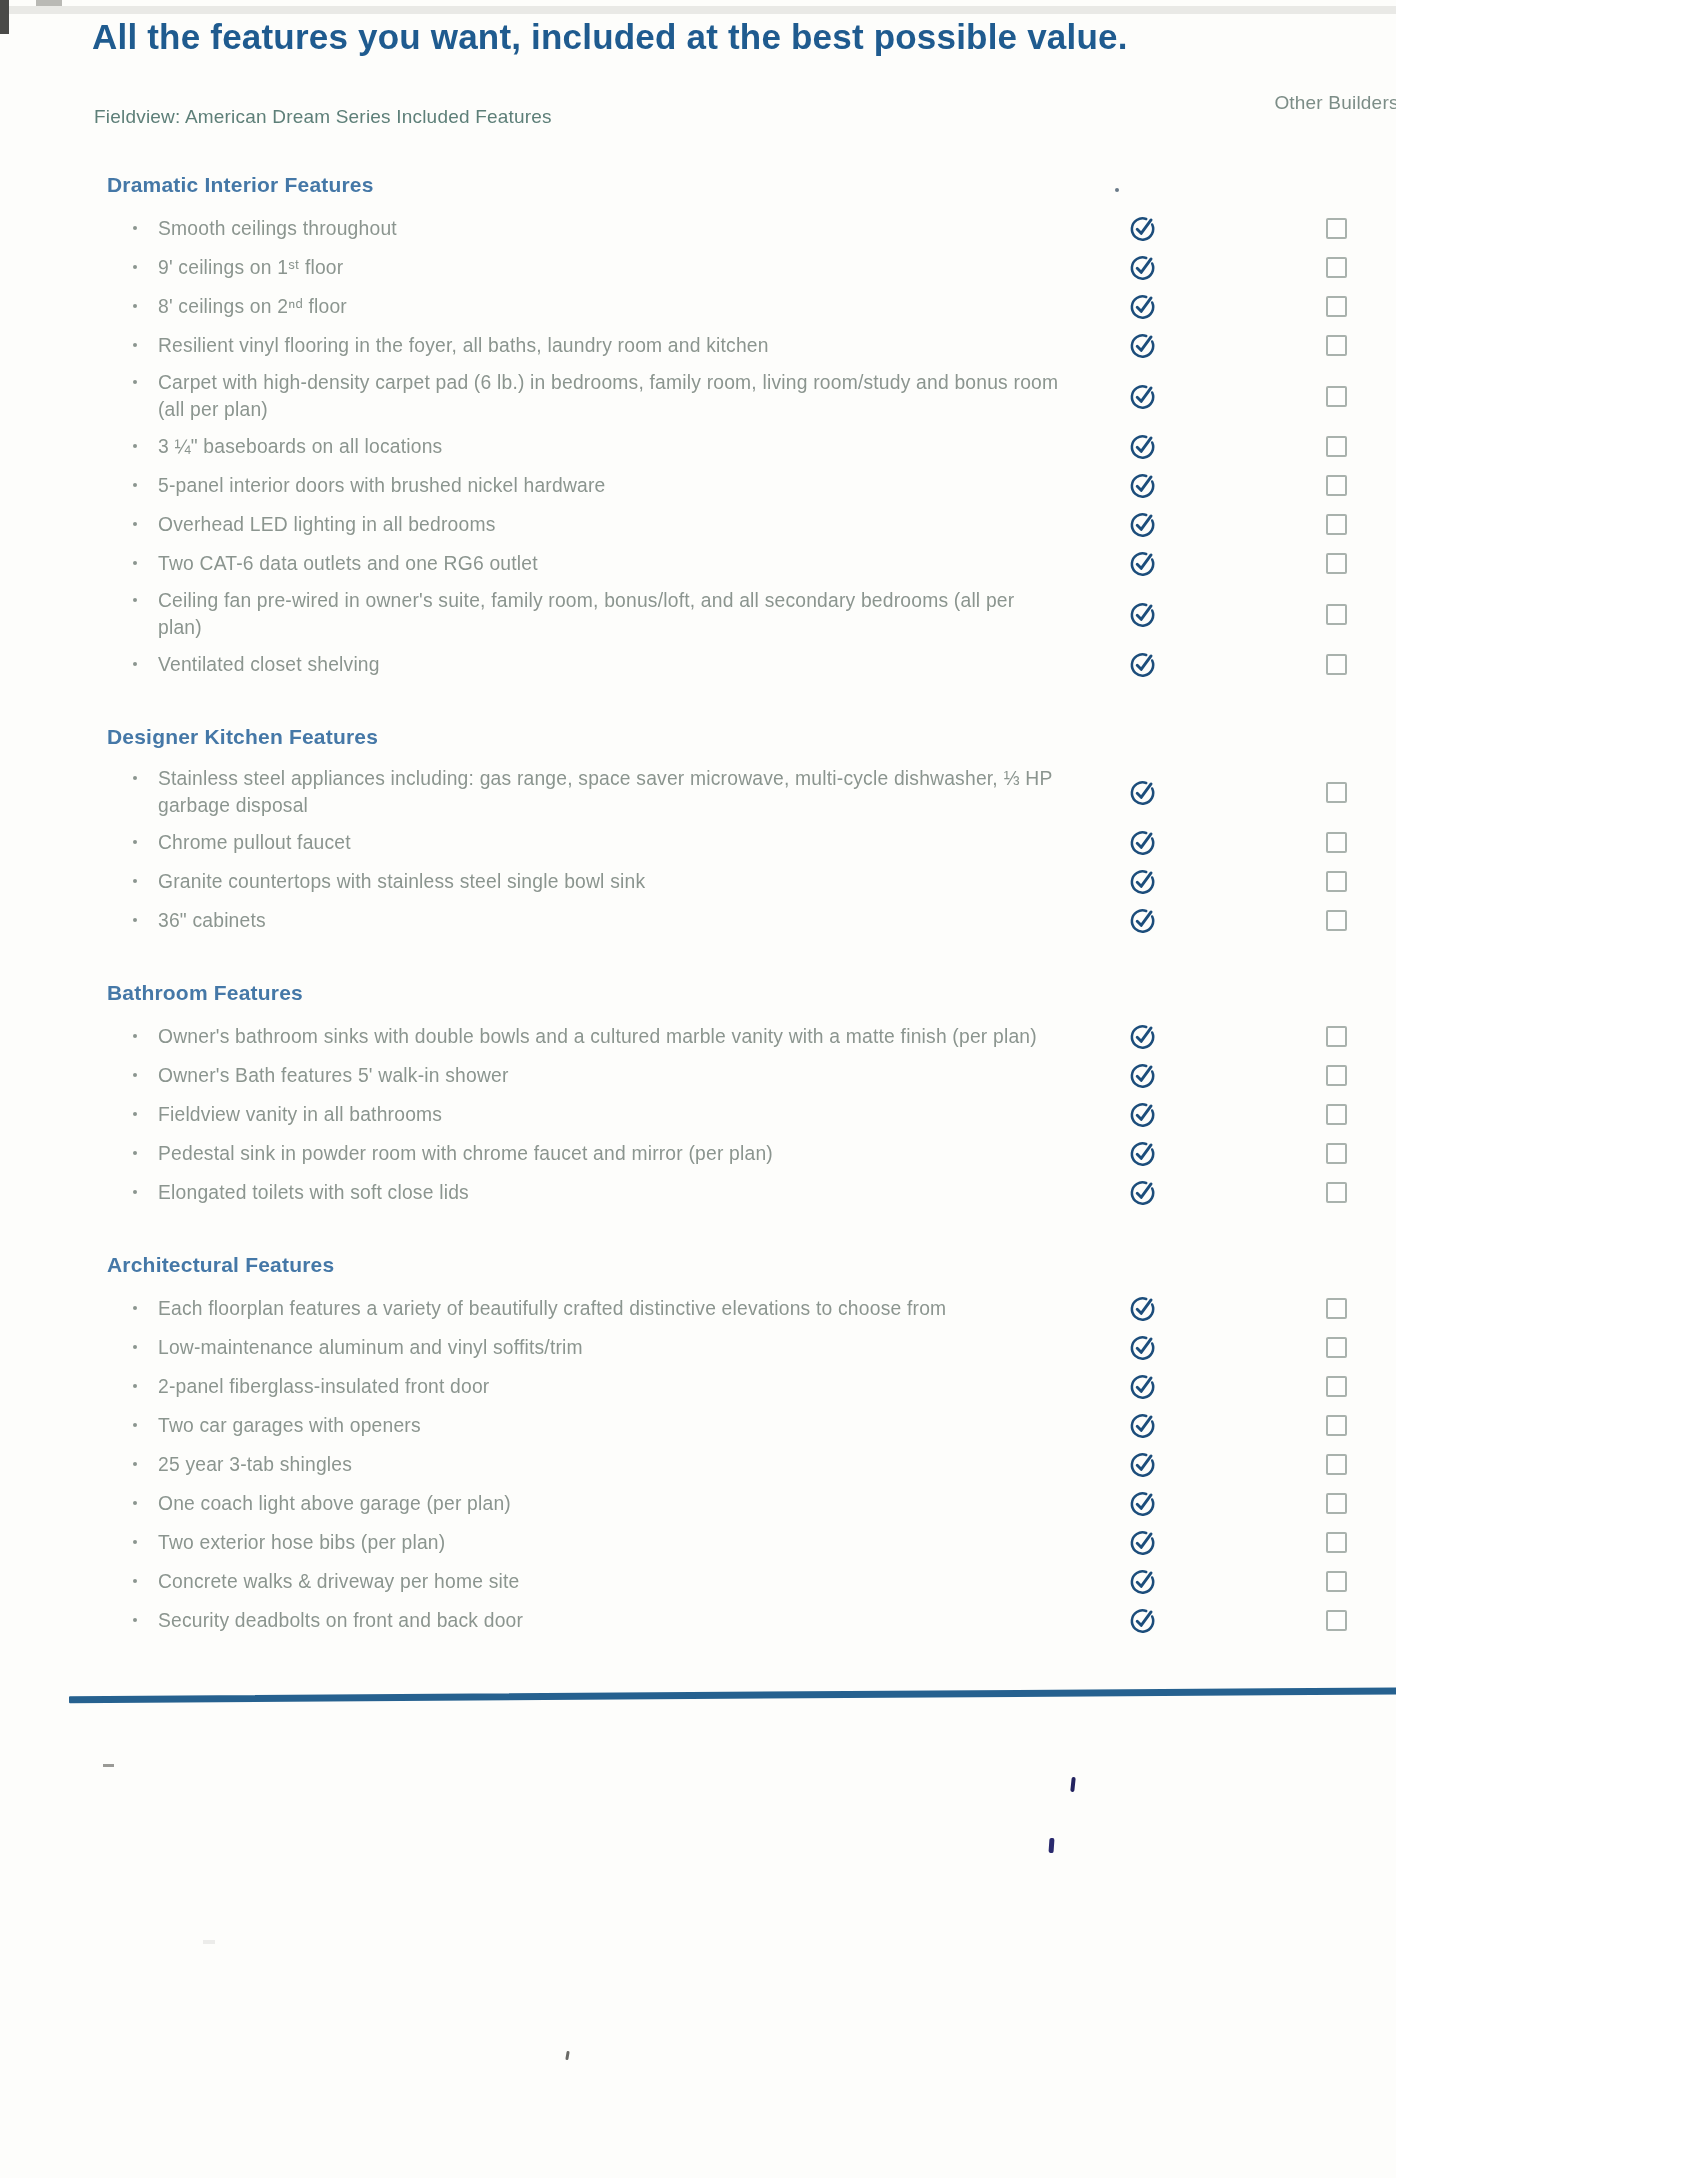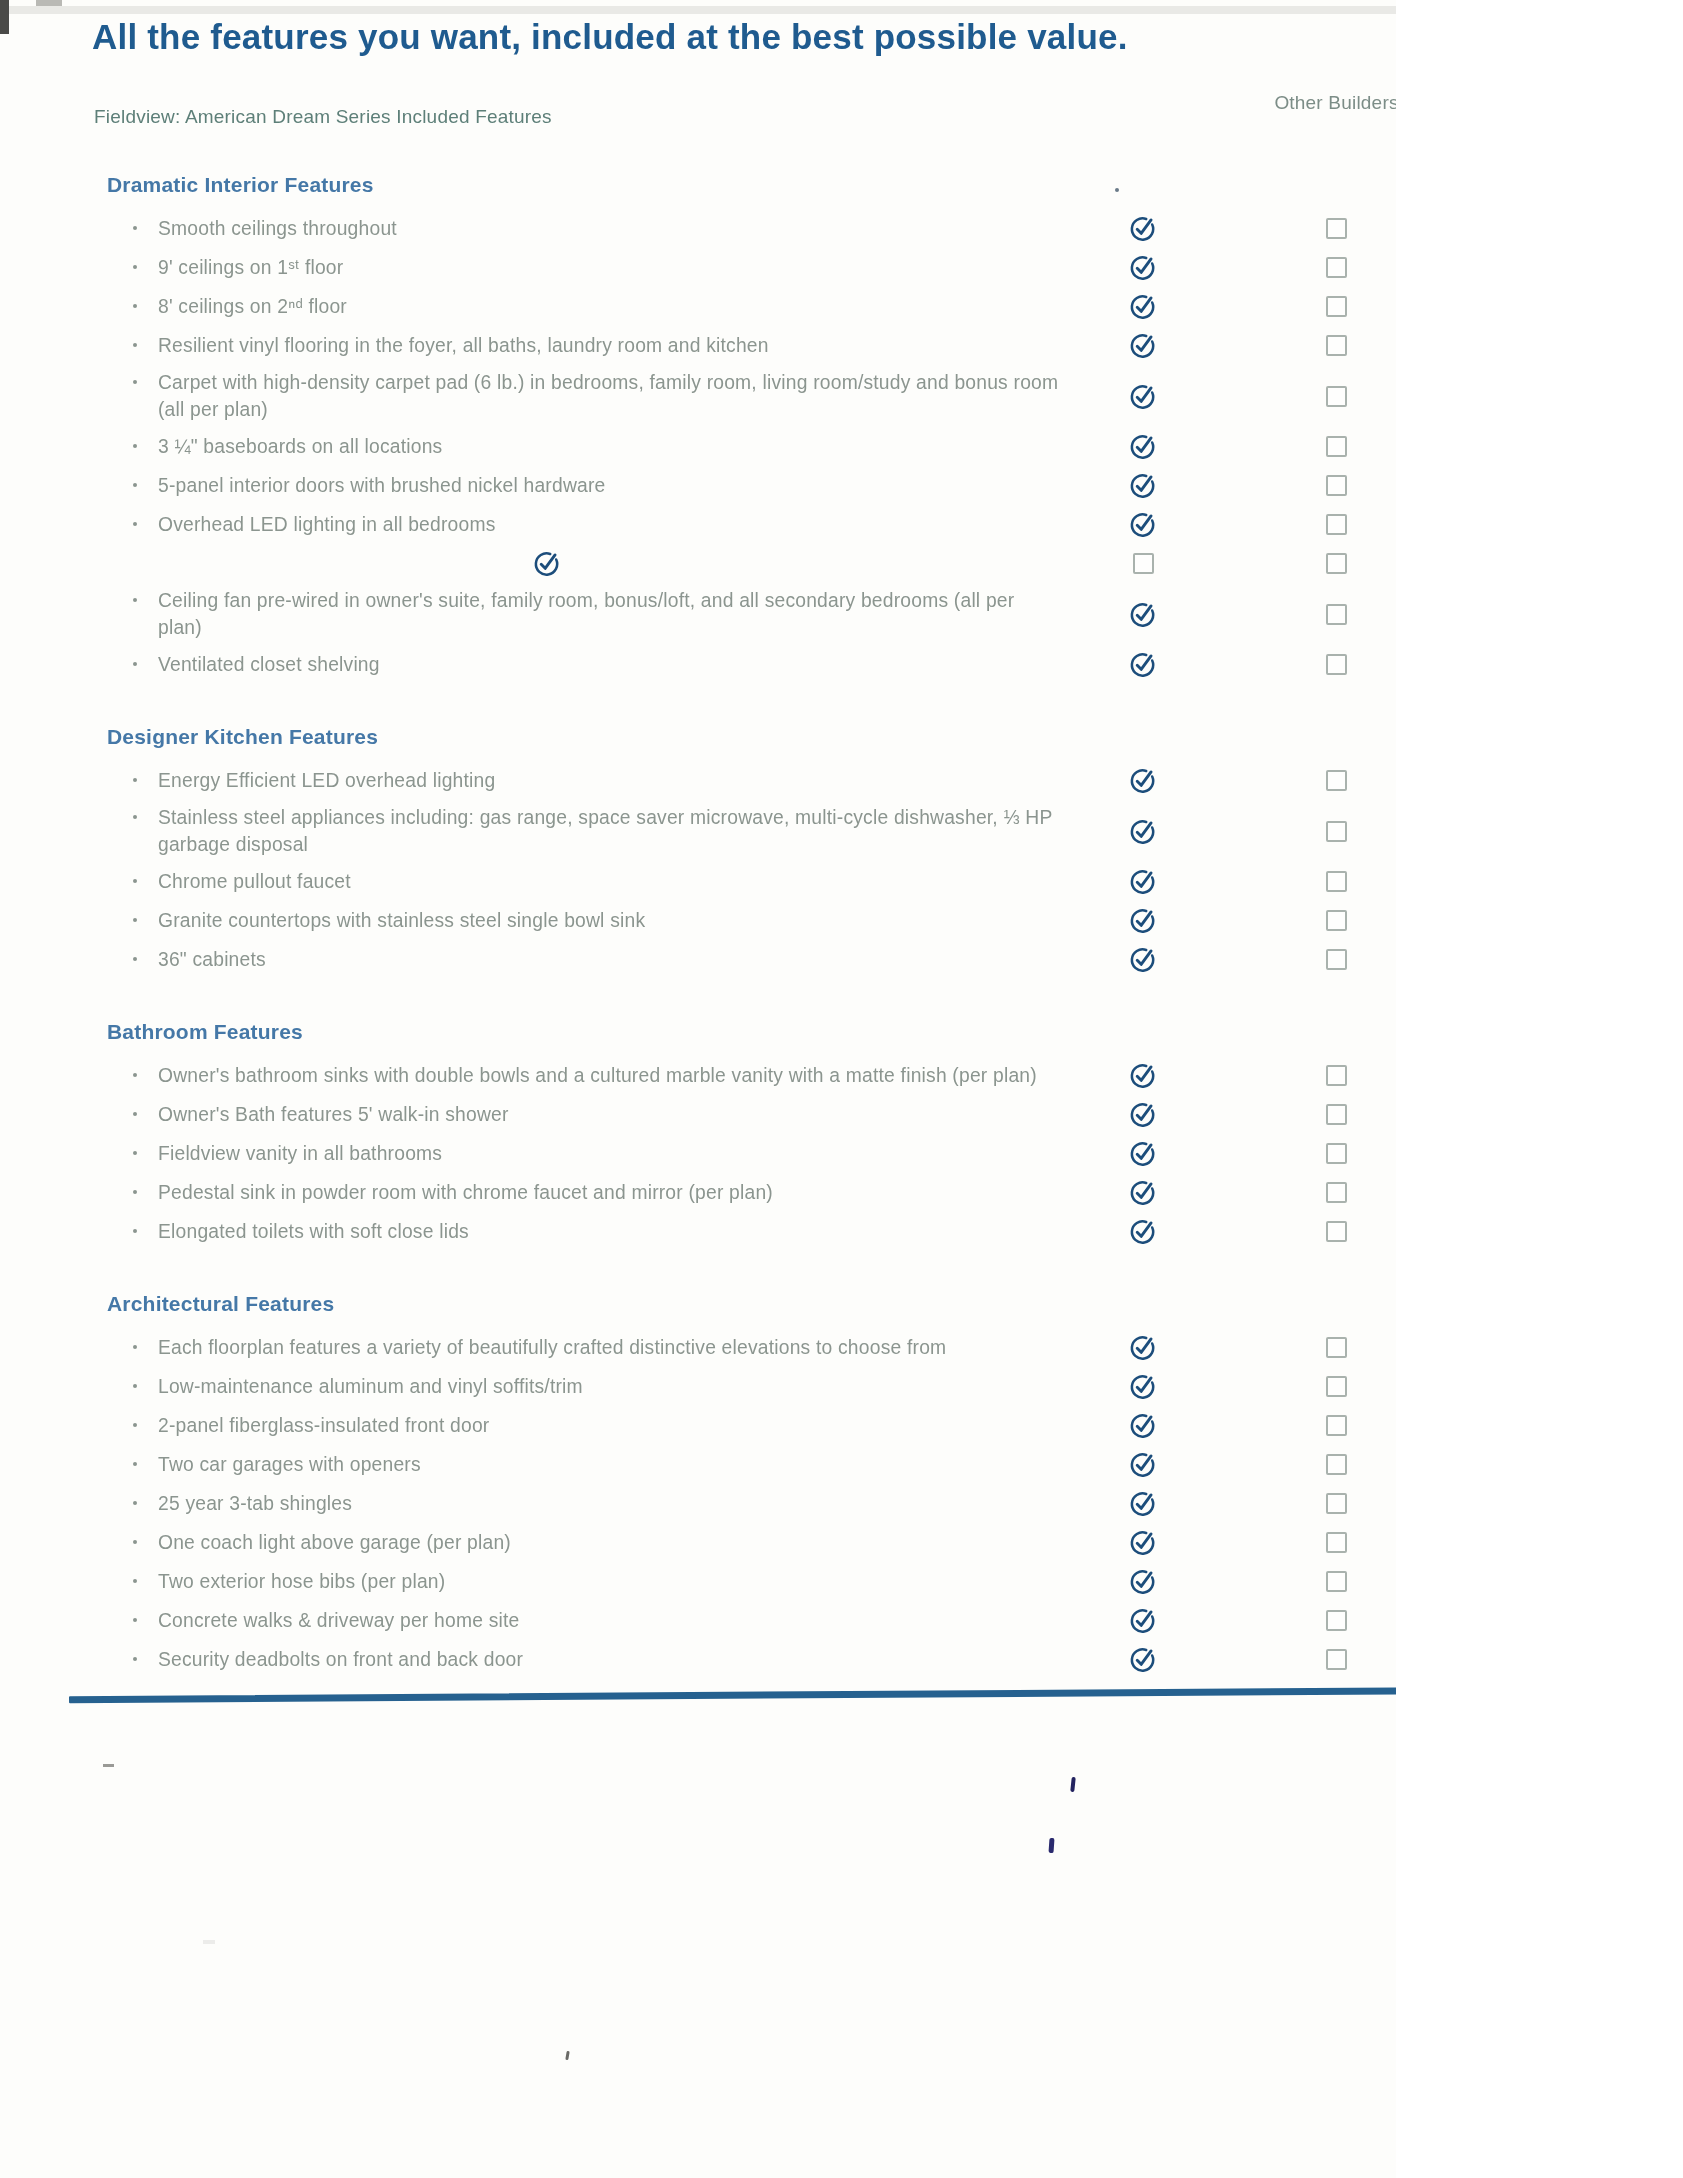--- a/index.html
+++ b/index.html
@@ -273,20 +273,23 @@
     </div>
     <div class="cell">
       <span class="box"></span>
     </div>
     <div class="cell">
       <span class="box"></span>
     </div>
   </div>
 
   <div class="grid row">
+    <div class="feature">
+      <span class="bullet"></span><span>Two CAT-6 data outlets and one RG6 outlet</span>
+    </div>
     <div class="cell">
       <svg class="ck" viewBox="0 0 32 32" aria-hidden="true">
         <path class="ring" d="M 24.97 11.85 A 11 11 0 1 1 18.76 6.16"></path>
         <path class="tick" d="M 9.5 16.8 L 13.6 21 L 23.8 7.2"></path>
       </svg>
     </div>
     <div class="cell">
       <span class="box"></span>
     </div>
     <div class="cell">
@@ -328,37 +331,20 @@
     <div class="cell">
       <span class="box"></span>
     </div>
   </div>
 </div>
   </section>
 
   <section class="section">
     <h2 class="section-heading">Designer Kitchen Features</h2>
     <div>
-  <div class="grid row">
-    <div class="feature">
-      <span class="bullet"></span><span>Energy Efficient LED overhead lighting</span>
-    </div>
-    <div class="cell">
-      <svg class="ck" viewBox="0 0 32 32" aria-hidden="true">
-        <path class="ring" d="M 24.97 11.85 A 11 11 0 1 1 18.76 6.16"></path>
-        <path class="tick" d="M 9.5 16.8 L 13.6 21 L 23.8 7.2"></path>
-      </svg>
-    </div>
-    <div class="cell">
-      <span class="box"></span>
-    </div>
-    <div class="cell">
-      <span class="box"></span>
-    </div>
-  </div>
 
   <div class="grid row">
     <div class="feature">
       <span class="bullet"></span><span>Stainless steel appliances including: gas range, space saver microwave, multi-cycle dishwasher, ⅓ HP garbage disposal</span>
     </div>
     <div class="cell">
       <svg class="ck" viewBox="0 0 32 32" aria-hidden="true">
         <path class="ring" d="M 24.97 11.85 A 11 11 0 1 1 18.76 6.16"></path>
         <path class="tick" d="M 9.5 16.8 L 13.6 21 L 23.8 7.2"></path>
       </svg>

